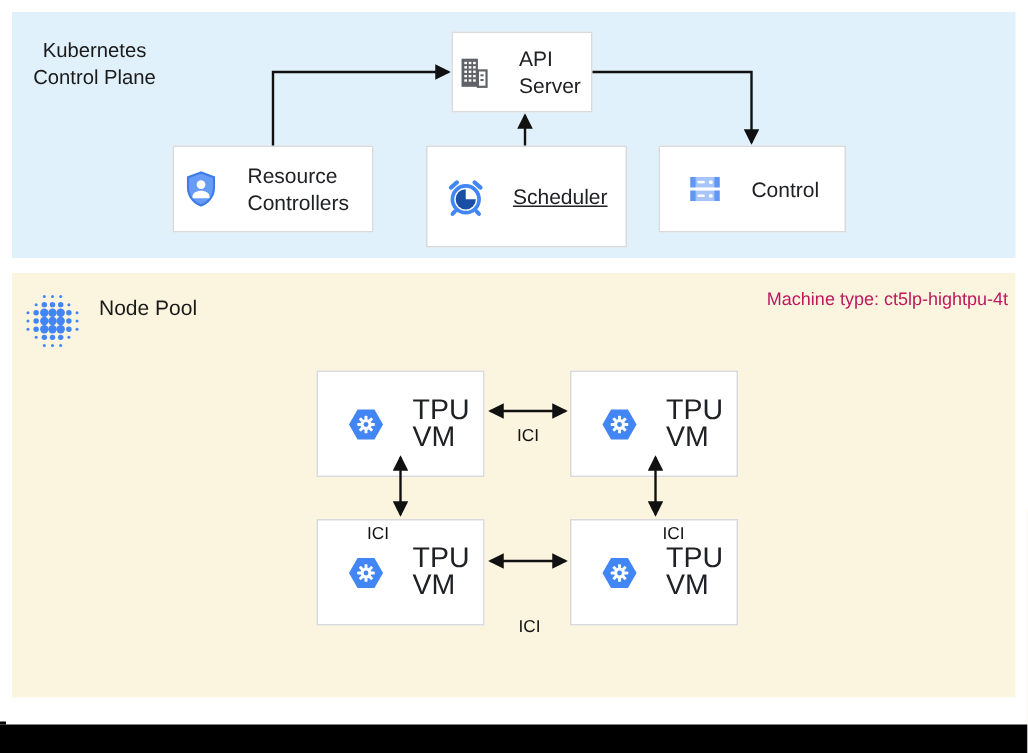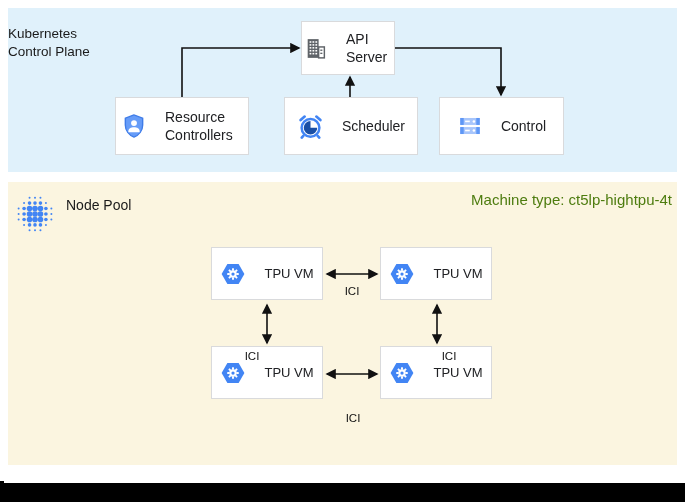--- a/index.html
+++ b/index.html
@@ -7,36 +7,36 @@
     width:685px;height:502px;position:relative;background:#ffffff;
     font-family:"Liberation Sans","DejaVu Sans",sans-serif;color:#1f1f1f;
     overflow:hidden;
   }
   .panel{position:absolute;left:8px;width:669px;}
   .panel-blue{top:8px;height:164px;background:#e0f1fb;}
   .panel-cream{top:182px;height:283px;background:#fbf5e0;}
   .panel-title{
     position:absolute;font-size:13.5px;line-height:18px;color:#1a1a1a;
   }
-  .cp-title{left:8px;top:25px;width:110px;}
+  .cp-title{left:8px;top:25px;width:110px;text-align:center;}
   .np-title{left:66px;top:196px;font-size:14px;}
   .machine-info{
     position:absolute;right:13px;top:189px;
-    font-size:15px;line-height:21px;color:#4d7c0f;
+    font-size:12px;line-height:21px;color:#be185d;
   }
   .node-box{
     position:absolute;background:#ffffff;border:1px solid #d9dadc;
     display:flex;align-items:center;justify-content:center;gap:18px;
     box-sizing:border-box;font-size:14px;line-height:18px;color:#202124;
   }
   .box-api{left:301px;top:21px;width:94px;height:54px;}
   .box-rc{left:115px;top:97px;width:134px;height:58px;}
-  .box-sched{left:284px;top:97px;width:134px;height:58px;}
+  .box-sched{left:284px;top:97px;width:134px;height:68px;text-decoration:underline;}
   .box-store{left:439px;top:97px;width:125px;height:58px;}
-  .box-tpu{width:112px;height:53px;font-size:13px;}
+  .box-tpu{width:112px;height:71px;font-size:19px;padding-left:19px;}
   .tpu-tl{left:211px;top:247px;}
   .tpu-tr{left:380px;top:247px;}
   .tpu-bl{left:211px;top:346px;}
   .tpu-br{left:380px;top:346px;}
   .two-line{width:78px;}
   .two-line.narrow{width:47px;}
   .icon{flex:0 0 auto;display:block;}
   .np-icon{position:absolute;left:15px;top:194px;}
   .arrow-layer{position:absolute;left:0;top:0;pointer-events:none;}
   .ici-label{

